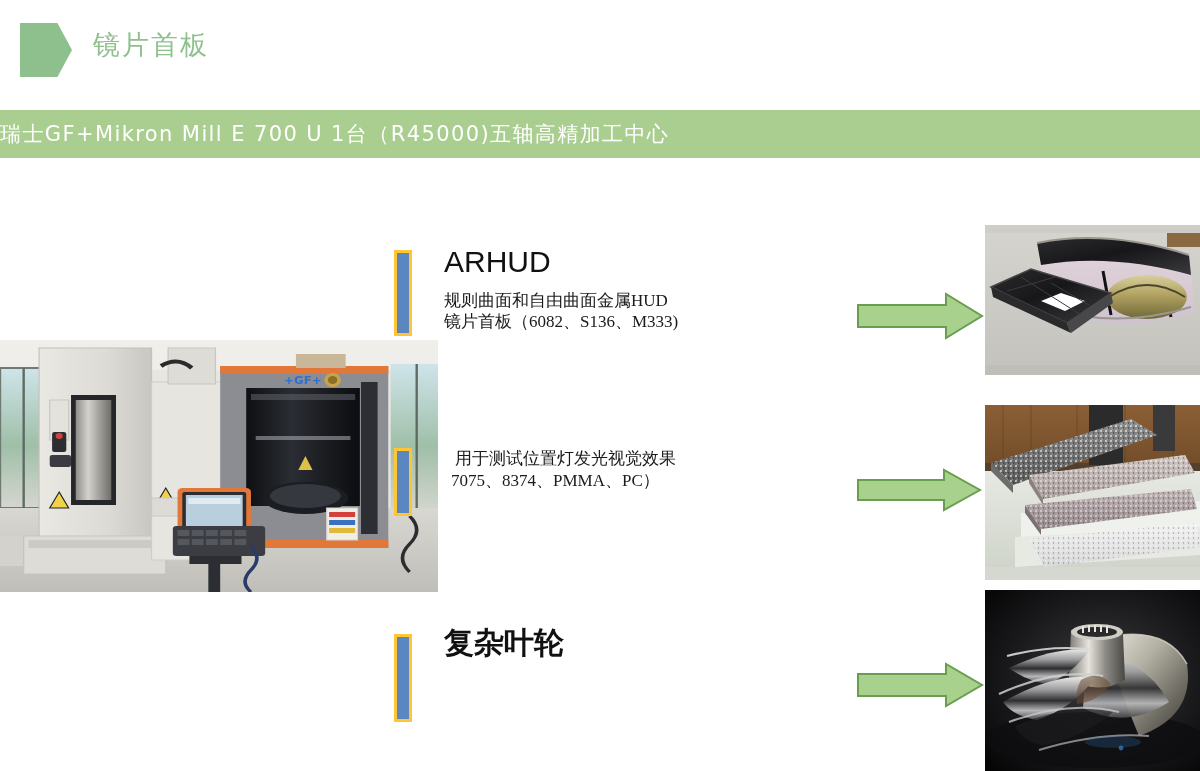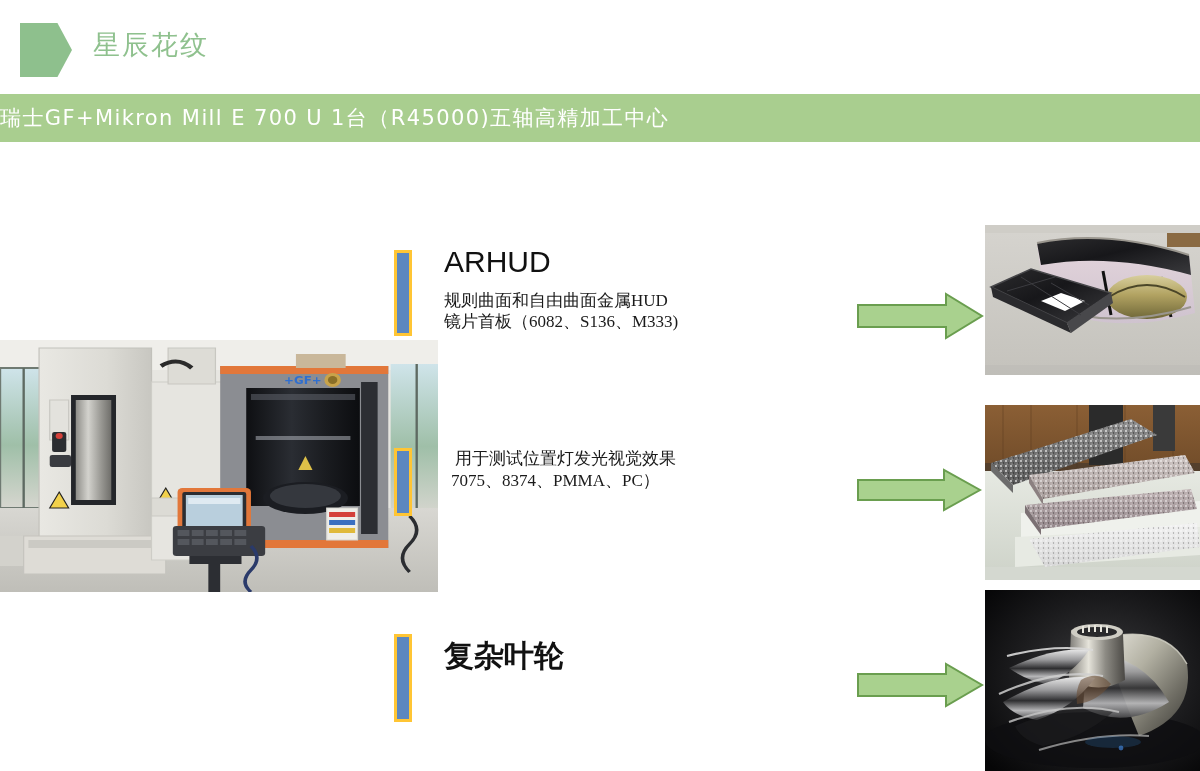--- a/index.html
+++ b/index.html
@@ -20,21 +20,21 @@
   }
   #header-title {
     position:absolute; left:93px; top:27px;
     font-size:27px; color:#8FC18E; letter-spacing:2px;
     font-family:"DejaVu Sans","Liberation Sans",sans-serif;
     white-space:nowrap;
   }
 
   
   #banner {
-    position:absolute; left:0; top:94px; width:1200px; height:48px;
+    position:absolute; left:0; top:110px; width:1200px; height:48px;
     background:#A9CE8F;
   }
   #banner-text {
     position:absolute; left:0px; top:50%; transform:translateY(-50%);
     font-size:21px; color:#ffffff; letter-spacing:1.4px; white-space:nowrap;
     font-family:"DejaVu Sans","Liberation Sans",sans-serif;
   }
 
   
   #machine-photo {
@@ -52,21 +52,21 @@
     position:absolute; left:394px; width:18px;
     background:#5B87C0; border:3px solid #FFC534;
   }
   #row-1 .accent-bar { top:5px;  height:86px; }
   #row-2 .accent-bar { top:8px;  height:68px; }
   #row-3 .accent-bar { top:14px; height:88px; }
 
   .text-block { position:absolute; }
   #row-1 .text-block { left:444px; top:-2px; }
   #row-2 .text-block { left:450px; top:0px; }
-  #row-3 .text-block { left:444px; top:17px; }
+  #row-3 .text-block { left:444px; top:4px; }
 
   .item-title {
     font-size:30px; color:#111111; line-height:1.25; white-space:nowrap;
     font-family:"DejaVu Sans","Liberation Sans",sans-serif;
   }
   #row-1 .item-title { font-family:"Liberation Sans","DejaVu Sans",sans-serif; font-weight:400; }
   #row-2 .item-title, #row-3 .item-title { font-weight:700; }
 
   .item-desc {
     font-size:17px; color:#1a1a1a; line-height:1.28; white-space:nowrap;
@@ -92,21 +92,21 @@
   #thumb-2 { top:405px; height:175px; background:#d5d5cd; }
   #thumb-3 { top:590px; height:181px; background:#0b0b0b; }
 
   svg.scene { display:block; width:100%; height:100%; }
 </style>
 </head>
 <body>
 
 <div id="header">
   <div id="header-chevron"></div>
-  <div id="header-title">星辰花纹</div>
+  <div id="header-title">镜片首板</div>
 </div>
 
 <div id="banner">
   <div id="banner-text">瑞士GF+Mikron Mill E 700 U 1台（R45000)五轴高精加工中心</div>
 </div>
 
 <div id="machine-photo">
   <svg class="scene" viewBox="0 0 370 252" preserveAspectRatio="none">
     <defs>
       <linearGradient id="mgWin" x1="0" y1="0" x2="0" y2="1">

